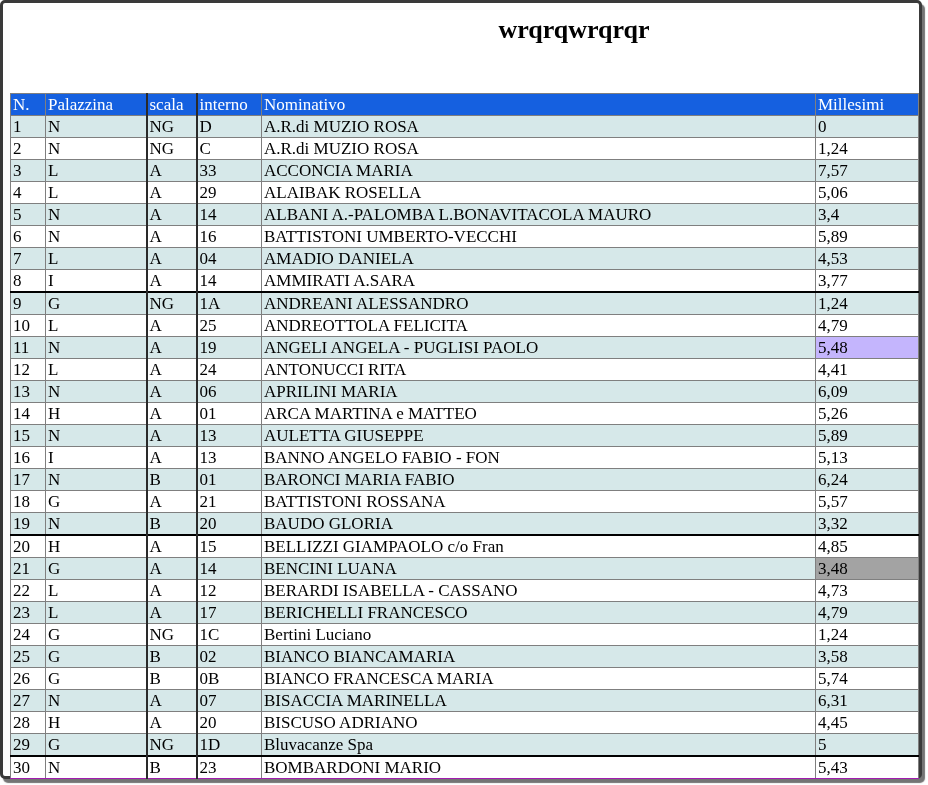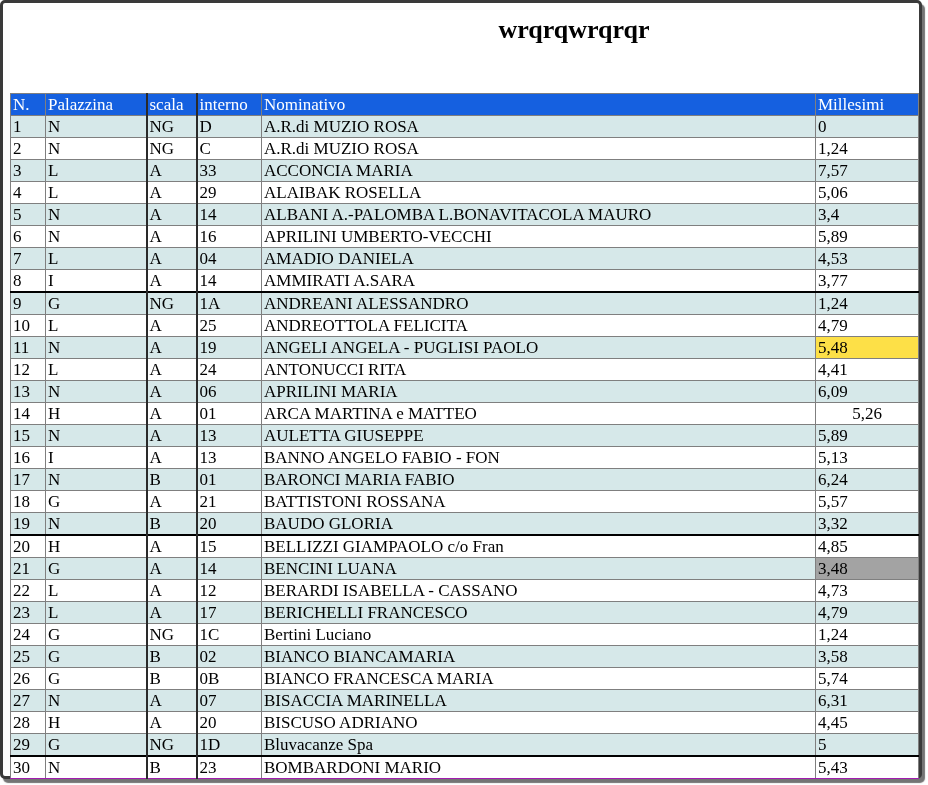--- a/index.html
+++ b/index.html
@@ -137,21 +137,21 @@
           <td style="background: rgb(214, 232, 233);">A</td>
           <td style="background: rgb(214, 232, 233);">14</td>
           <td style="background: rgb(214, 232, 233);">ALBANI A.-PALOMBA L.BONAVITACOLA MAURO</td>
           <td style="background: rgb(214, 232, 233);">3,4</td>
         </tr>
         <tr>
           <td style="background: rgb(255, 255, 255);">6</td>
           <td style="background: rgb(255, 255, 255);">N</td>
           <td style="background: rgb(255, 255, 255);">A</td>
           <td style="background: rgb(255, 255, 255);">16</td>
-          <td style="background: rgb(255, 255, 255);">APRILINI UMBERTO-VECCHI</td>
+          <td style="background: rgb(255, 255, 255);">BATTISTONI UMBERTO-VECCHI</td>
           <td style="background: rgb(255, 255, 255);">5,89</td>
         </tr>
         <tr class="alt">
           <td style="background: rgb(214, 232, 233);">7</td>
           <td style="background: rgb(214, 232, 233);">L</td>
           <td style="background: rgb(214, 232, 233);">A</td>
           <td style="background: rgb(214, 232, 233);">04</td>
           <td style="background: rgb(214, 232, 233);">AMADIO DANIELA</td>
           <td style="background: rgb(214, 232, 233);">4,53</td>
         </tr>
@@ -178,21 +178,21 @@
           <td style="background: rgb(255, 255, 255);">25</td>
           <td style="background: rgb(255, 255, 255);">ANDREOTTOLA FELICITA</td>
           <td style="background: rgb(255, 255, 255);">4,79</td>
         </tr>
         <tr class="alt">
           <td style="background: rgb(214, 232, 233);">11</td>
           <td style="background: rgb(214, 232, 233);">N</td>
           <td style="background: rgb(214, 232, 233);">A</td>
           <td style="background: rgb(214, 232, 233);">19</td>
           <td style="background: rgb(214, 232, 233);">ANGELI ANGELA - PUGLISI PAOLO</td>
-          <td style="background: #fde047;">5,48</td>
+          <td style="background: #c4b5fd;">5,48</td>
         </tr>
         <tr>
           <td style="background: rgb(255, 255, 255);">12</td>
           <td style="background: rgb(255, 255, 255);">L</td>
           <td style="background: rgb(255, 255, 255);">A</td>
           <td style="background: rgb(255, 255, 255);">24</td>
           <td style="background: rgb(255, 255, 255); margin-left: 44px;">ANTONUCCI RITA</td>
           <td style="background: rgb(255, 255, 255);">4,41</td>
         </tr>
         <tr class="alt">
@@ -202,21 +202,21 @@
           <td style="background: rgb(214, 232, 233);">06</td>
           <td style="background: rgb(214, 232, 233);">APRILINI MARIA</td>
           <td style="background: rgb(214, 232, 233);">6,09</td>
         </tr>
         <tr>
           <td style="background: rgb(255, 255, 255);">14</td>
           <td style="background: rgb(255, 255, 255);">H</td>
           <td style="background: rgb(255, 255, 255);">A</td>
           <td style="background: rgb(255, 255, 255);">01</td>
           <td style="background: rgb(255, 255, 255);">ARCA MARTINA e MATTEO</td>
-          <td style="background: rgb(255, 255, 255); text-align: center;">5,26</td>
+          <td style="background: rgb(255, 255, 255);">5,26</td>
         </tr>
         <tr class="alt">
           <td style="background: rgb(214, 232, 233);">15</td>
           <td style="background: rgb(214, 232, 233);">N</td>
           <td style="background: rgb(214, 232, 233);">A</td>
           <td style="background: rgb(214, 232, 233);">13</td>
           <td style="background: rgb(214, 232, 233);">AULETTA GIUSEPPE</td>
           <td style="background: rgb(214, 232, 233);">5,89</td>
         </tr>
         <tr>

